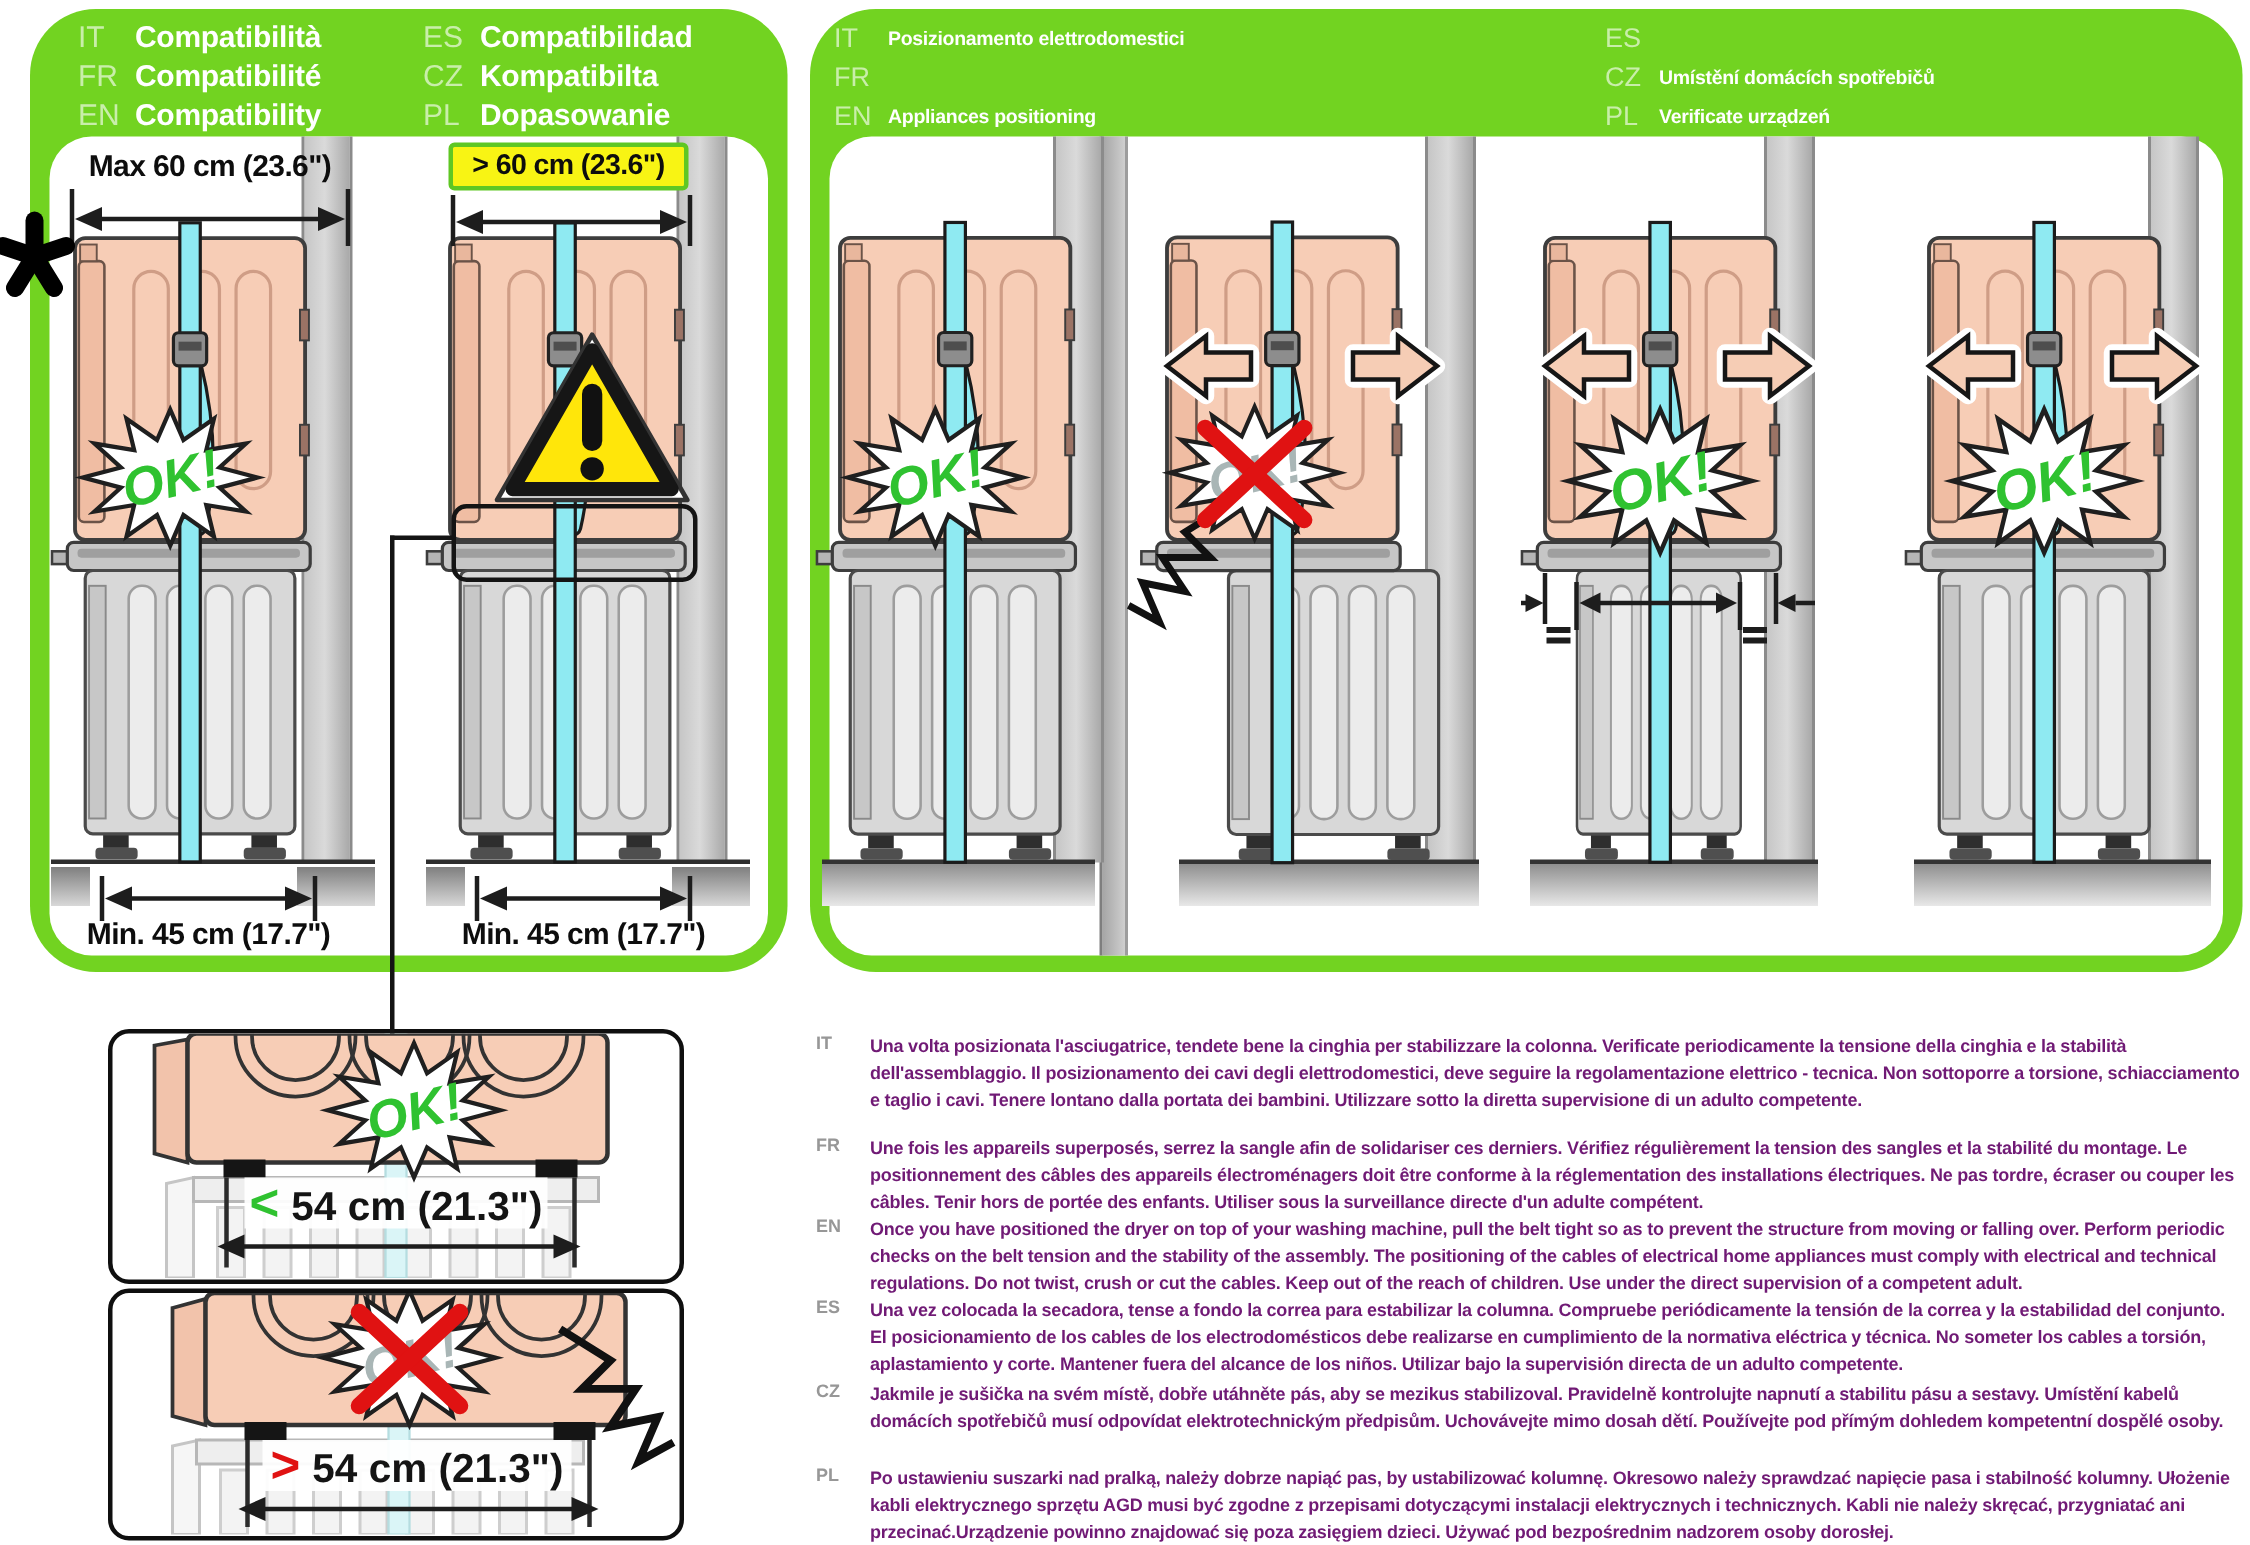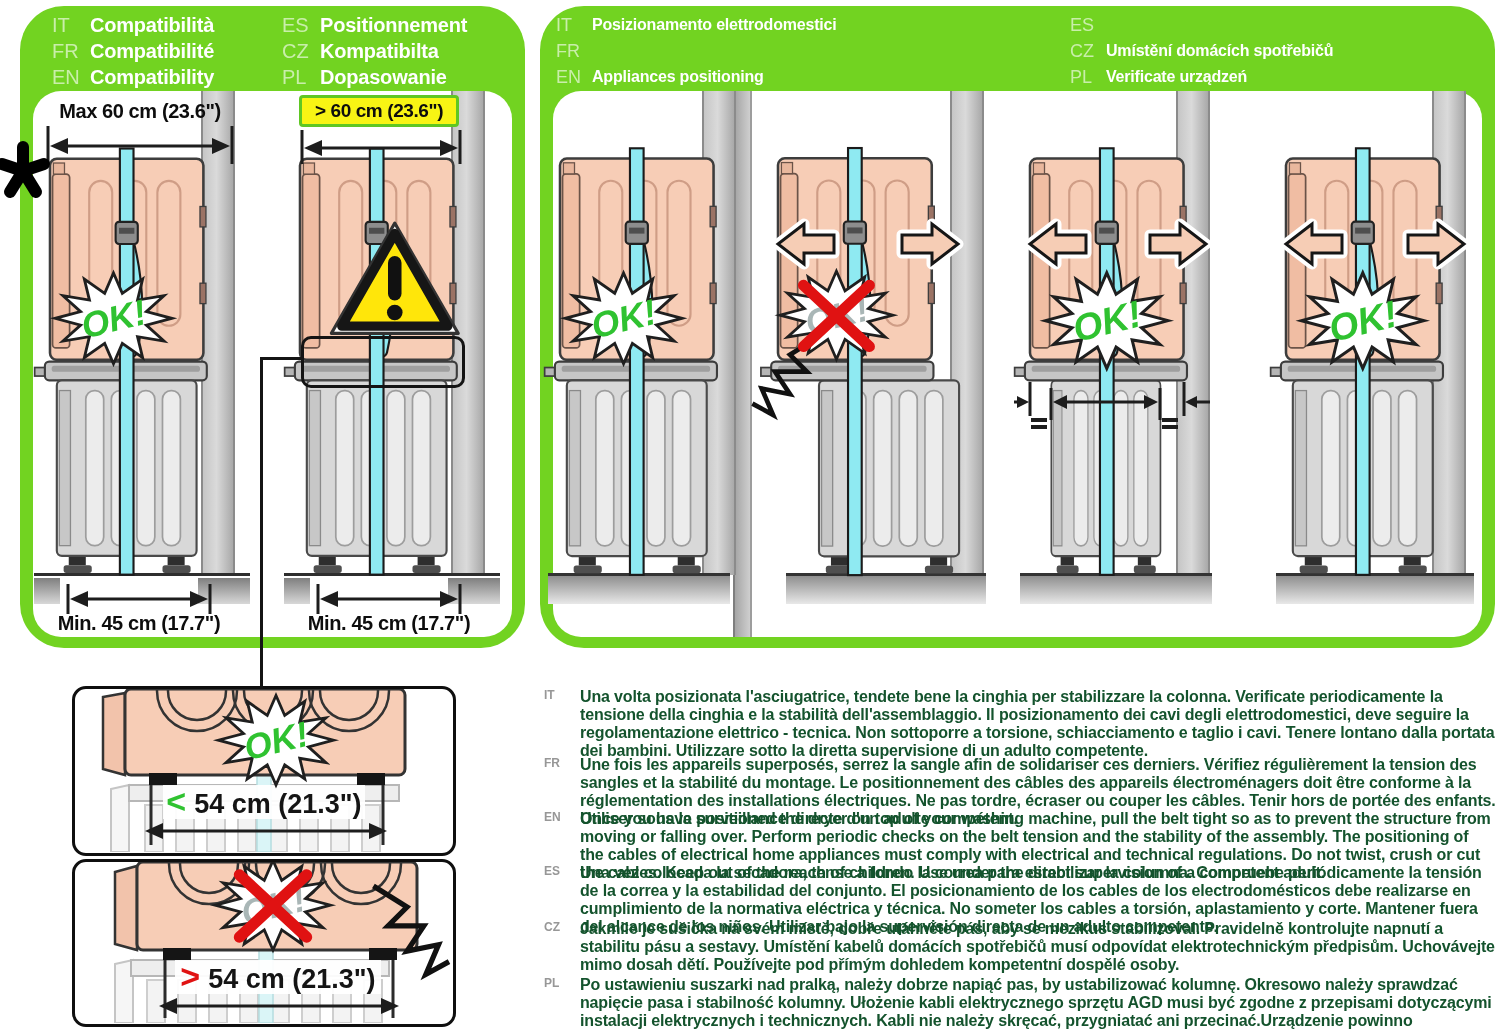--- a/index.html
+++ b/index.html
@@ -7,41 +7,41 @@
        font-family:"Liberation Sans",sans-serif;overflow:hidden}
   .abs{position:absolute}
   svg.abs{overflow:visible}
   .panel{position:absolute;background:#72d321;border-radius:44px}
   .inner{position:absolute;background:#fff;border-radius:28px}
   .hdr-col{position:absolute}
   .hdr-row{display:flex;align-items:center;height:26px}
   .hdr-code{width:38px;color:rgba(255,255,255,.62);font-size:20px}
   .hdr-label{color:#fff;font-weight:bold;font-size:20px;letter-spacing:-.2px;white-space:nowrap}
   .right .hdr-code{font-size:18px;width:36px}
-  .right .hdr-label{font-size:16px}
+  .right .hdr-label{font-size:13px}
   .wall{position:absolute;background:linear-gradient(to right,#c6c6c6,#dadada 45%,#a9a9a9);
         border-left:2px solid #8b8b8b;border-right:2px solid #8b8b8b;z-index:1}
   .divider{position:absolute;background:linear-gradient(to right,#a5a5a5,#cfcfcf);
         border-left:2px solid #7e7e7e;border-right:2px solid #9d9d9d;z-index:1}
   .floorline{position:absolute;border-top:3px solid #2e2e2e;z-index:2}
   .blk{position:absolute;background:linear-gradient(#7f7f7f,#d8d8d8)}
   .rfloor{position:absolute;border-top:3px solid #333;background:linear-gradient(#8f8f8f,#e8e8e8);z-index:2}
   .stack{z-index:3}
   .dimlabel{position:absolute;font-weight:bold;font-size:20px;color:#0d0d0d;
         text-align:center;letter-spacing:-.4px;z-index:4;white-space:nowrap}
   .ylabel{position:absolute;background:#f8f414;border:3px solid #5fc723;border-radius:4px;
         font-weight:bold;font-size:19px;color:#0d0d0d;text-align:center;line-height:26px;
         letter-spacing:-.4px;z-index:4}
   .bracket{position:absolute;border:3px solid #141414;border-radius:10px;z-index:5}
   .conn{position:absolute;background:#141414;z-index:5}
   .detailbox{position:absolute;background:#fff;border:3.5px solid #0f0f0f;border-radius:14px;
         box-sizing:border-box;overflow:hidden;z-index:4}
   .instr{position:absolute;display:flex;width:952px}
   .instr .code{width:36px;color:#979797;font-weight:bold;font-size:12px}
-  .instr .txt{flex:1;font-size:16px;font-weight:bold;color:#14532d;line-height:18px;letter-spacing:-.15px}
+  .instr .txt{flex:1;font-size:12px;font-weight:bold;color:#701a75;line-height:18px;letter-spacing:-.15px}
   .dimsvg{z-index:4}
 </style>
 </head>
 <body>
 
 <svg width="0" height="0" style="position:absolute">
   <defs>
     <g id="g-dryer">
       <rect x="0" y="0" width="180" height="236" rx="8" fill="#f7cdb6" stroke="#3d3d3d" stroke-width="3"></rect>
       <rect x="3" y="18" width="20" height="204" rx="4" fill="#f0bda3" stroke="#6b5348" stroke-width="2"></rect>
@@ -118,21 +118,21 @@
         <span class="hdr-label">Compatibilité</span>
       </div>
     <div class="hdr-row">
         <span class="hdr-code">EN</span>
         <span class="hdr-label">Compatibility</span>
       </div>
   </div>
   <div class="hdr-col" style="left:282px;top:12px;z-index:2">
     <div class="hdr-row">
         <span class="hdr-code">ES</span>
-        <span class="hdr-label">Positionnement</span>
+        <span class="hdr-label">Compatibilidad</span>
       </div>
     <div class="hdr-row">
         <span class="hdr-code">CZ</span>
         <span class="hdr-label">Kompatibilta</span>
       </div>
     <div class="hdr-row">
         <span class="hdr-code">PL</span>
         <span class="hdr-label">Dopasowanie</span>
       </div>
   </div>

